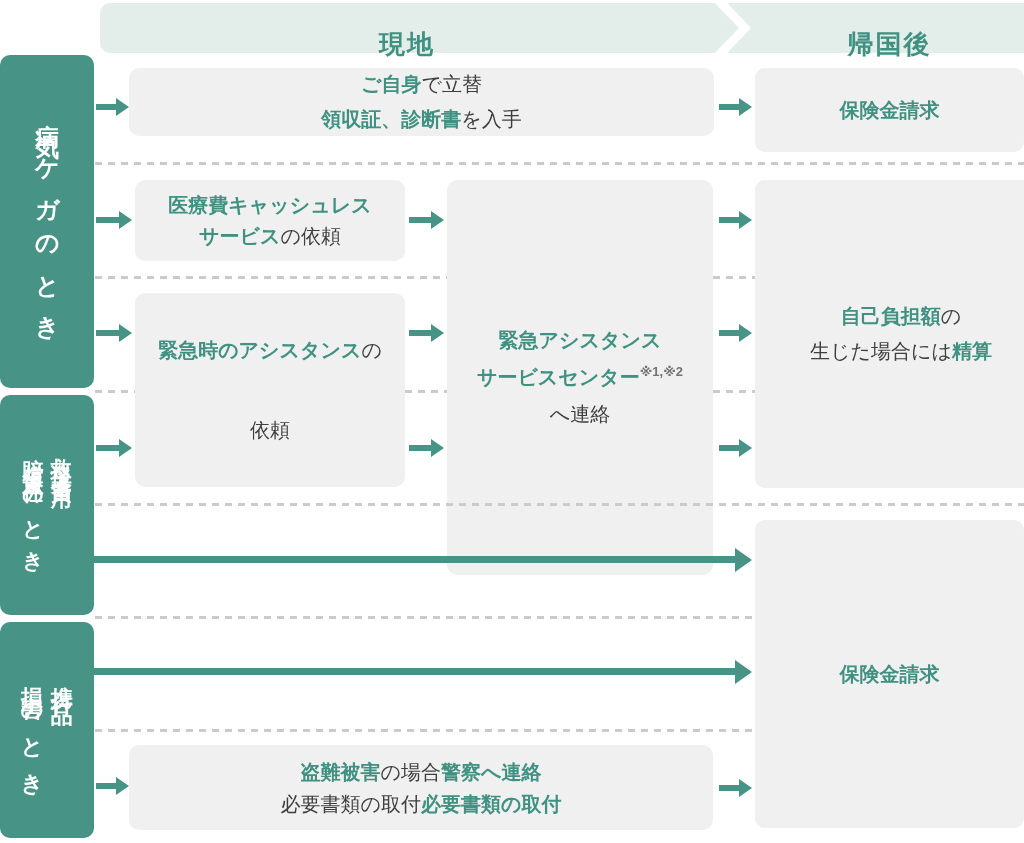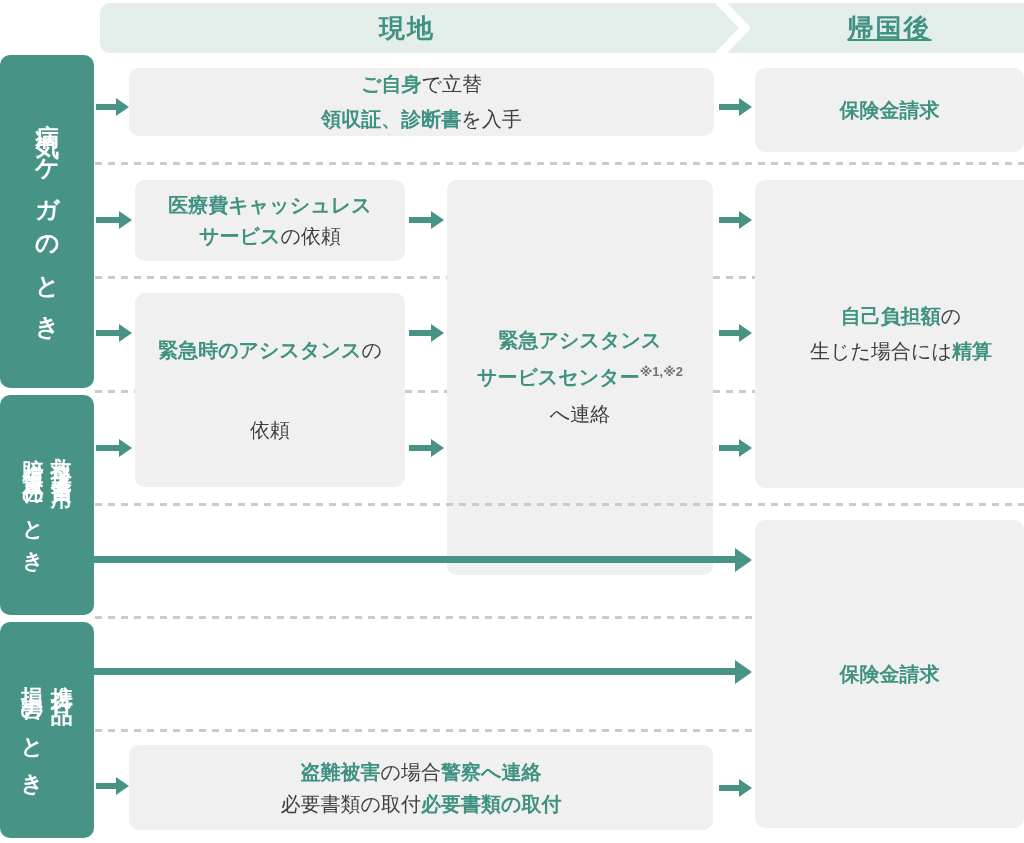--- a/index.html
+++ b/index.html
@@ -8,21 +8,21 @@
     background:#ffffff; overflow:hidden;
     font-family:"Liberation Sans","DejaVu Sans",sans-serif;
   }
   
   .band {
     position:absolute; left:100px; top:3px; width:924px; height:50px;
     background:#E3EDE9; border-radius:10px 0 0 10px;
   }
   .chev { position:absolute; left:714px; top:3px; width:36px; height:50px; }
   .hlabel {
-    position:absolute; top:3px; height:50px;
+    position:absolute; top:19px; height:50px;
     display:flex; align-items:center; justify-content:center;
     color:#3F9181; font-size:26px; font-weight:bold; letter-spacing:2px;
   }
   
   .side {
     position:absolute; left:0; width:94px; background:#479386; border-radius:10px;
     display:flex; align-items:center; justify-content:center;
   }
   .vtext {
     writing-mode:vertical-rl; text-orientation:upright; white-space:pre-line;
@@ -60,21 +60,21 @@
 </head>
 <body>
 
 <div class="canvas">
 
   <div class="band"></div>
   <svg class="chev" viewBox="0 0 36 50">
     <polyline points="4,-3 31,25 4,53" fill="none" stroke="#ffffff" stroke-width="9"></polyline>
   </svg>
   <div class="hlabel" style="left:100px; width:614px;">現地</div>
-  <div class="hlabel" style="left:755px; width:269px;text-decoration:underline;">帰国後</div>
+  <div class="hlabel" style="left:755px; width:269px;">帰国後</div>
 
   <div class="side" style="top:55px; height:333px;">
     <span class="vtext v1">病気・ケガのとき</span>
   </div>
   <div class="side" style="top:395px; height:220px;">
     <span class="vtext v2">救援者費用・
 賠償責任のとき</span>
   </div>
   <div class="side" style="top:622px; height:216px;">
     <span class="vtext v3">携行品

